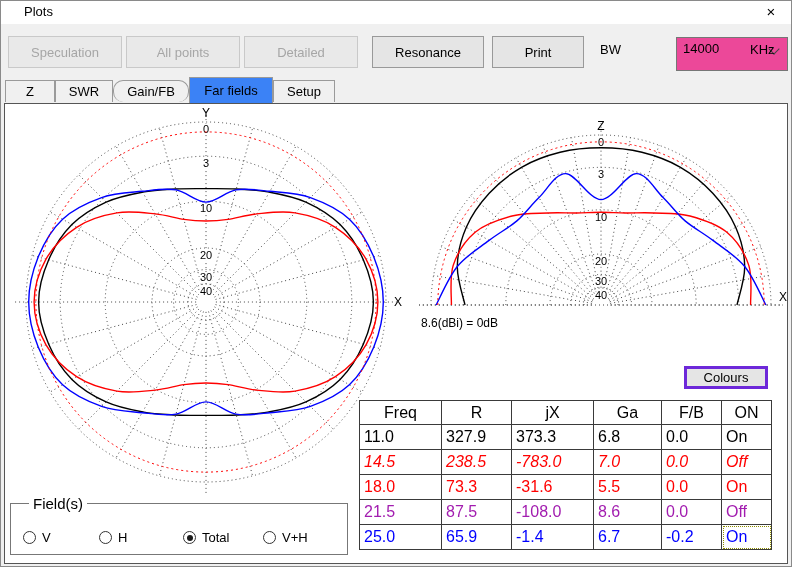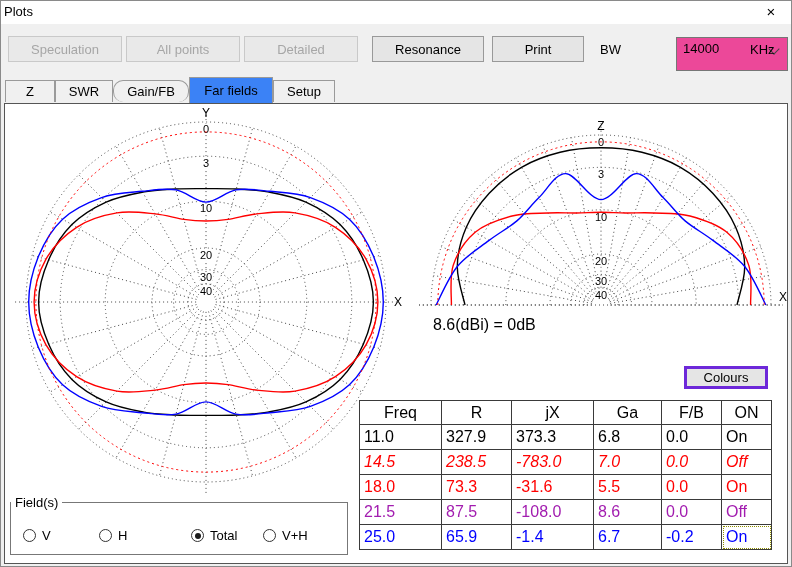--- a/index.html
+++ b/index.html
@@ -3,24 +3,24 @@
 <meta charset="utf-8">
 <style>
   html,body{margin:0;padding:0;}
   body{
     width:792px;height:567px;position:relative;overflow:hidden;
     background:#f0f0f0;font-family:"Liberation Sans",sans-serif;font-size:13px;color:#000;
   }
   .window-frame{position:absolute;inset:0;border:1px solid #8a8a8a;pointer-events:none;z-index:50;}
   
   .titlebar{position:absolute;left:0;top:0;width:100%;height:24px;background:#ffffff;}
-  .titlebar .title{position:absolute;left:4px;top:4px;font-size:13px;}
+  .titlebar .title{position:absolute;left:24px;top:4px;font-size:13px;}
   .titlebar .close{position:absolute;right:0;top:0;width:42px;height:24px;text-align:center;line-height:23px;font-size:15px;cursor:default;}
   
-  .btn{position:absolute;top:36px;height:26px;background:#e5e5e5;border:1px solid #999999;
+  .btn{position:absolute;top:36px;height:32px;background:#e5e5e5;border:1px solid #999999;
        font-family:"Liberation Sans",sans-serif;font-size:13px;text-align:center;padding:0;}
   .btn.disabled{color:#a6a6a6;border-color:#c9c9c9;background:#e9e9e9;}
   .b1{left:8px;width:114px;}
   .b2{left:126px;width:114px;}
   .b3{left:244px;width:114px;}
   .b4{left:372px;width:112px;}
   .b5{left:492px;width:92px;}
   .bw-label{position:absolute;left:600px;top:42px;}
   .combo{position:absolute;left:628px;top:37px;width:112px;height:34px;background:#ec4899;border:1px solid #767676;box-sizing:border-box;margin-left:48px;}
   .combo .val{position:absolute;left:6px;top:3px;font-size:13px;}
@@ -33,36 +33,36 @@
   .t1{left:5px;width:50px;}
   .t2{left:55px;width:58px;}
   .t3{left:113px;width:76px;border-radius:10px;}
   .t4{left:189px;width:84px;}
   .t5{left:273px;width:62px;}
   
   .panel{position:absolute;left:4px;top:103px;width:784px;height:461px;background:#ffffff;border:1px solid #555;box-sizing:border-box;z-index:2;}
   .panel svg{position:absolute;}
   .svg-az{left:2px;top:1px;}
   .svg-el{left:406px;top:5px;}
-  .ref-text{position:absolute;left:428px;top:212px;font-size:16px;}
+  .ref-text{position:absolute;left:416px;top:212px;font-size:12px;}
   .colours-btn{position:absolute;left:679px;top:262px;width:84px;height:23px;background:#e5e5e5;border:3px solid #6d28d9;font-size:13px;font-family:"Liberation Sans",sans-serif;}
   
   table.freq{position:absolute;left:354px;top:296px;border-collapse:collapse;background:#fff;font-size:16px;}
   table.freq th,table.freq td{border:1px solid #3a3a3a;height:25px;box-sizing:border-box;padding:0 4px;}
   table.freq th{font-weight:normal;text-align:center;height:24px;}
   table.freq td{text-align:left;}
   .c-freq{width:82px;} .c-r{width:70px;} .c-jx{width:82px;} .c-ga{width:68px;} .c-fb{width:60px;} .c-on{width:50px;}
   td.focus-cell{outline:1px dotted #8f8f00;outline-offset:-2px;}
   
   fieldset.fields{position:absolute;left:5px;top:391px;width:336px;height:58px;border:1px solid #777;margin:0;padding:0;background:#fff;}
-  fieldset.fields legend{font-size:13px;margin-left:0;padding:0 4px;}
+  fieldset.fields legend{font-size:15px;margin-left:18px;padding:0 4px;}
   .radio{position:absolute;top:18px;display:flex;align-items:center;gap:6px;cursor:default;}
   .radio .rb{width:13px;height:13px;border:1px solid #333;border-radius:50%;background:#fff;position:relative;box-sizing:border-box;}
   .radio.checked .rb::after{content:"";position:absolute;left:2.5px;top:2.5px;width:6px;height:6px;border-radius:50%;background:#1a1a1a;}
-  .r1{left:12px;} .r2{left:88px;} .r3{left:180px;} .r4{left:252px;}
+  .r1{left:12px;} .r2{left:88px;} .r3{left:172px;} .r4{left:252px;}
 </style>
 </head>
 <body>
 
 <div class="titlebar">
   <span class="title">Plots</span>
   <span class="close">×</span>
 </div>
 
 <button class="btn b1 disabled">Speculation</button>

